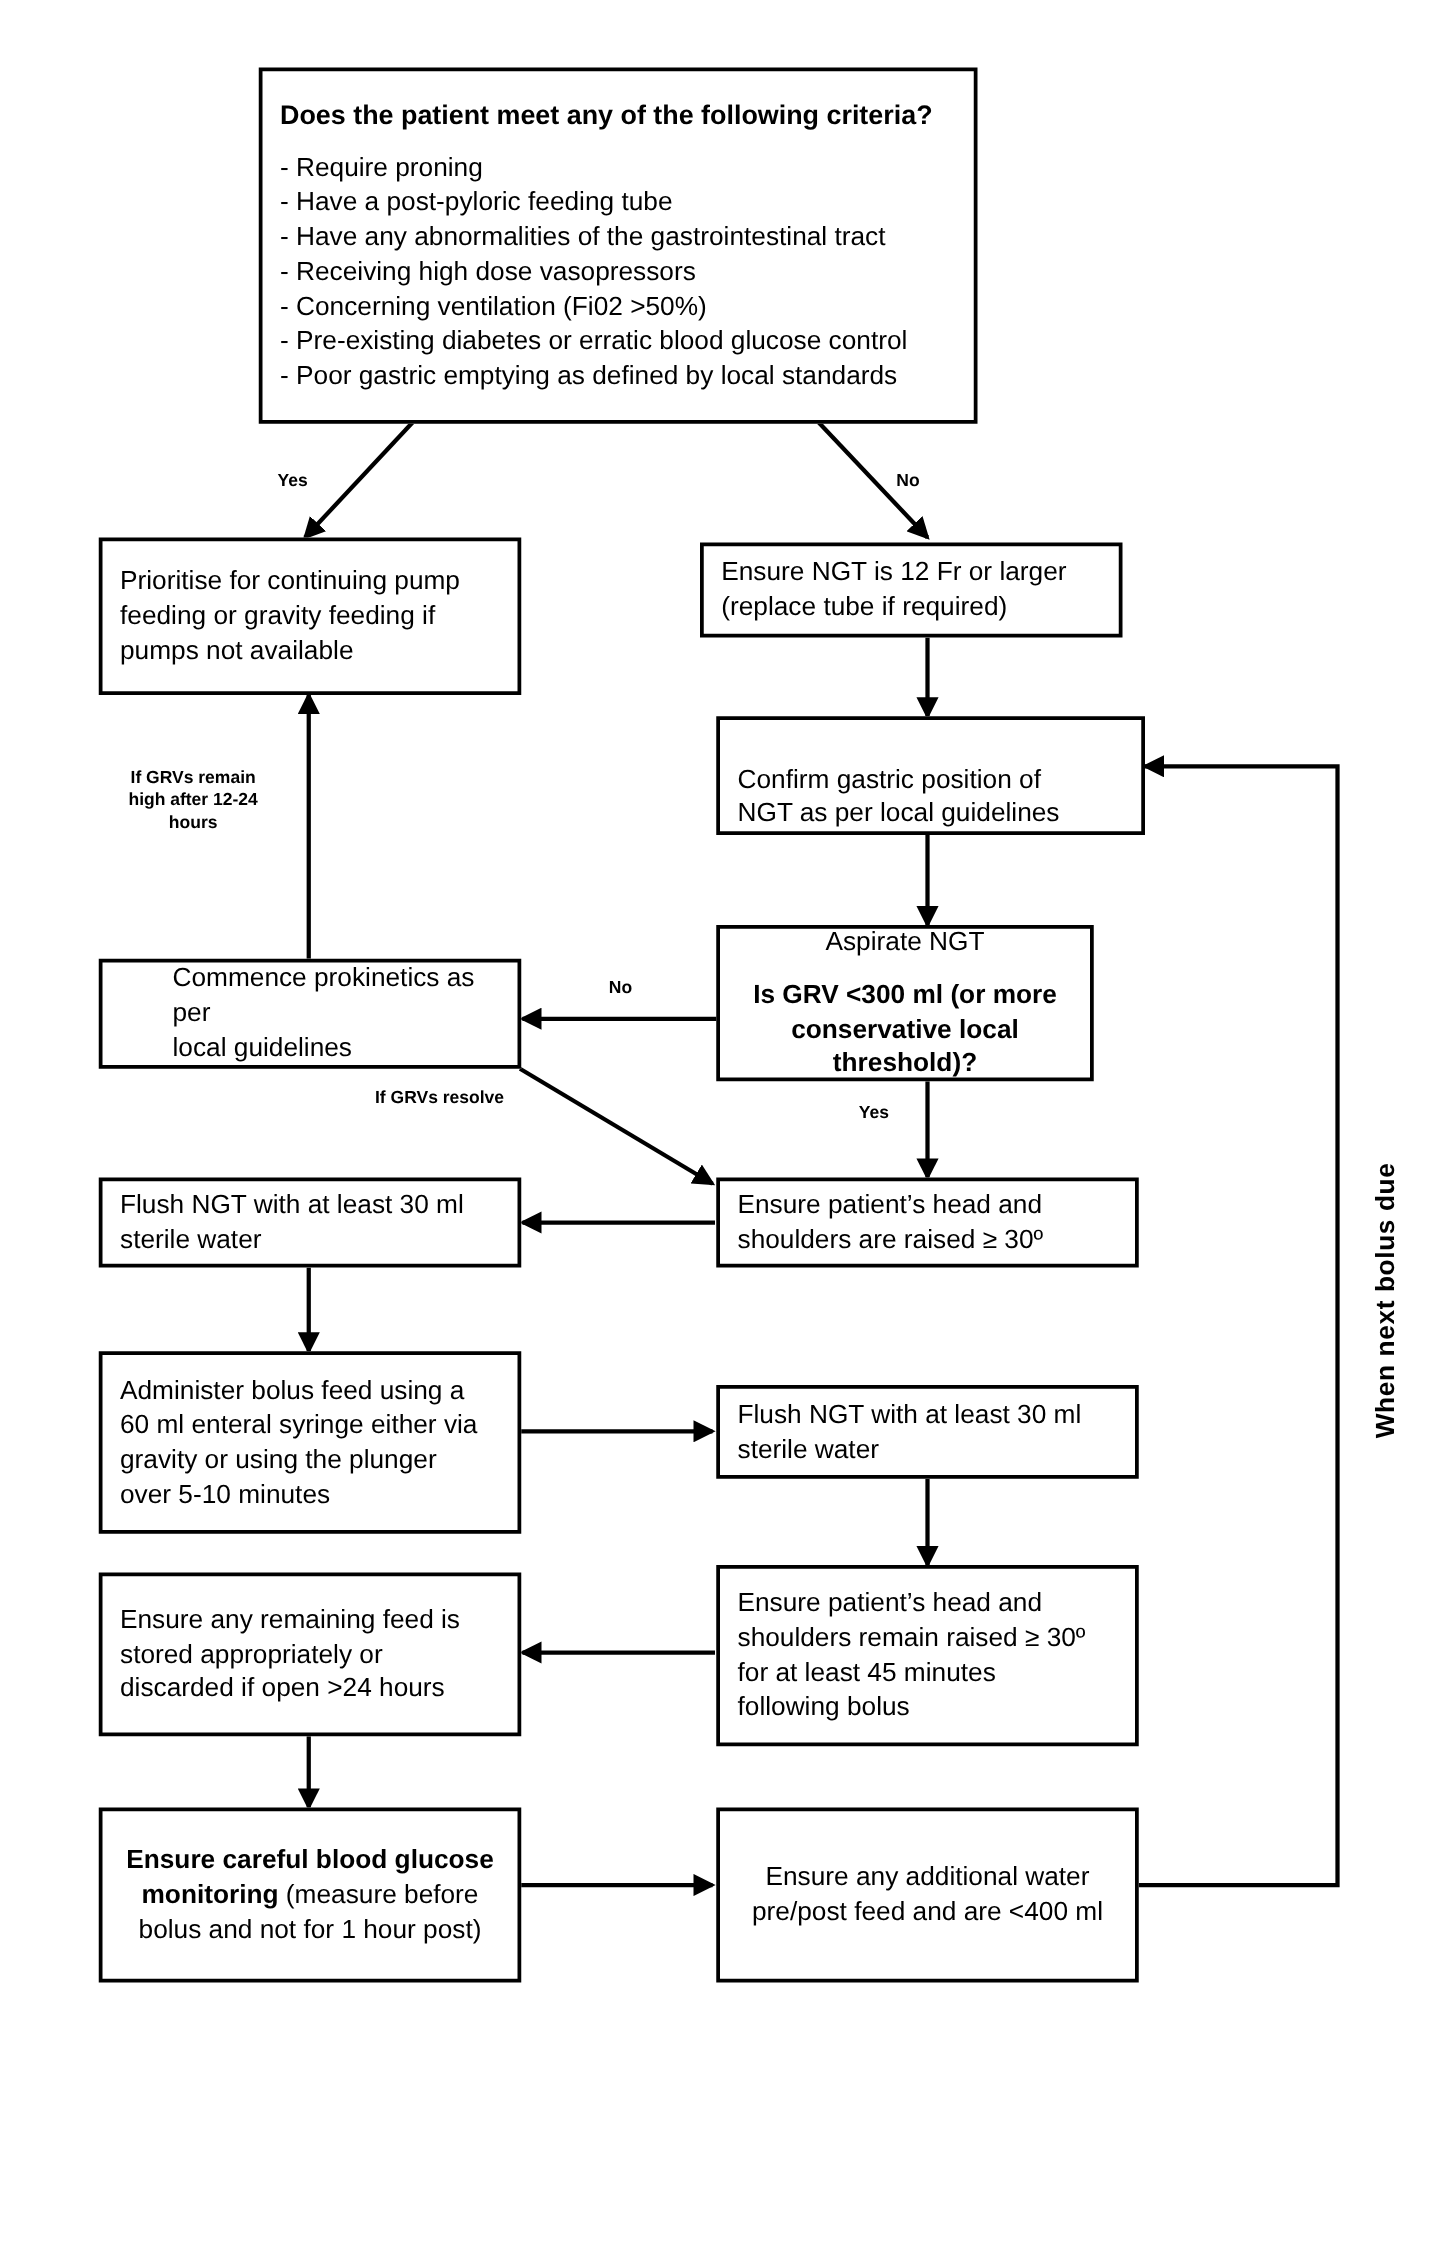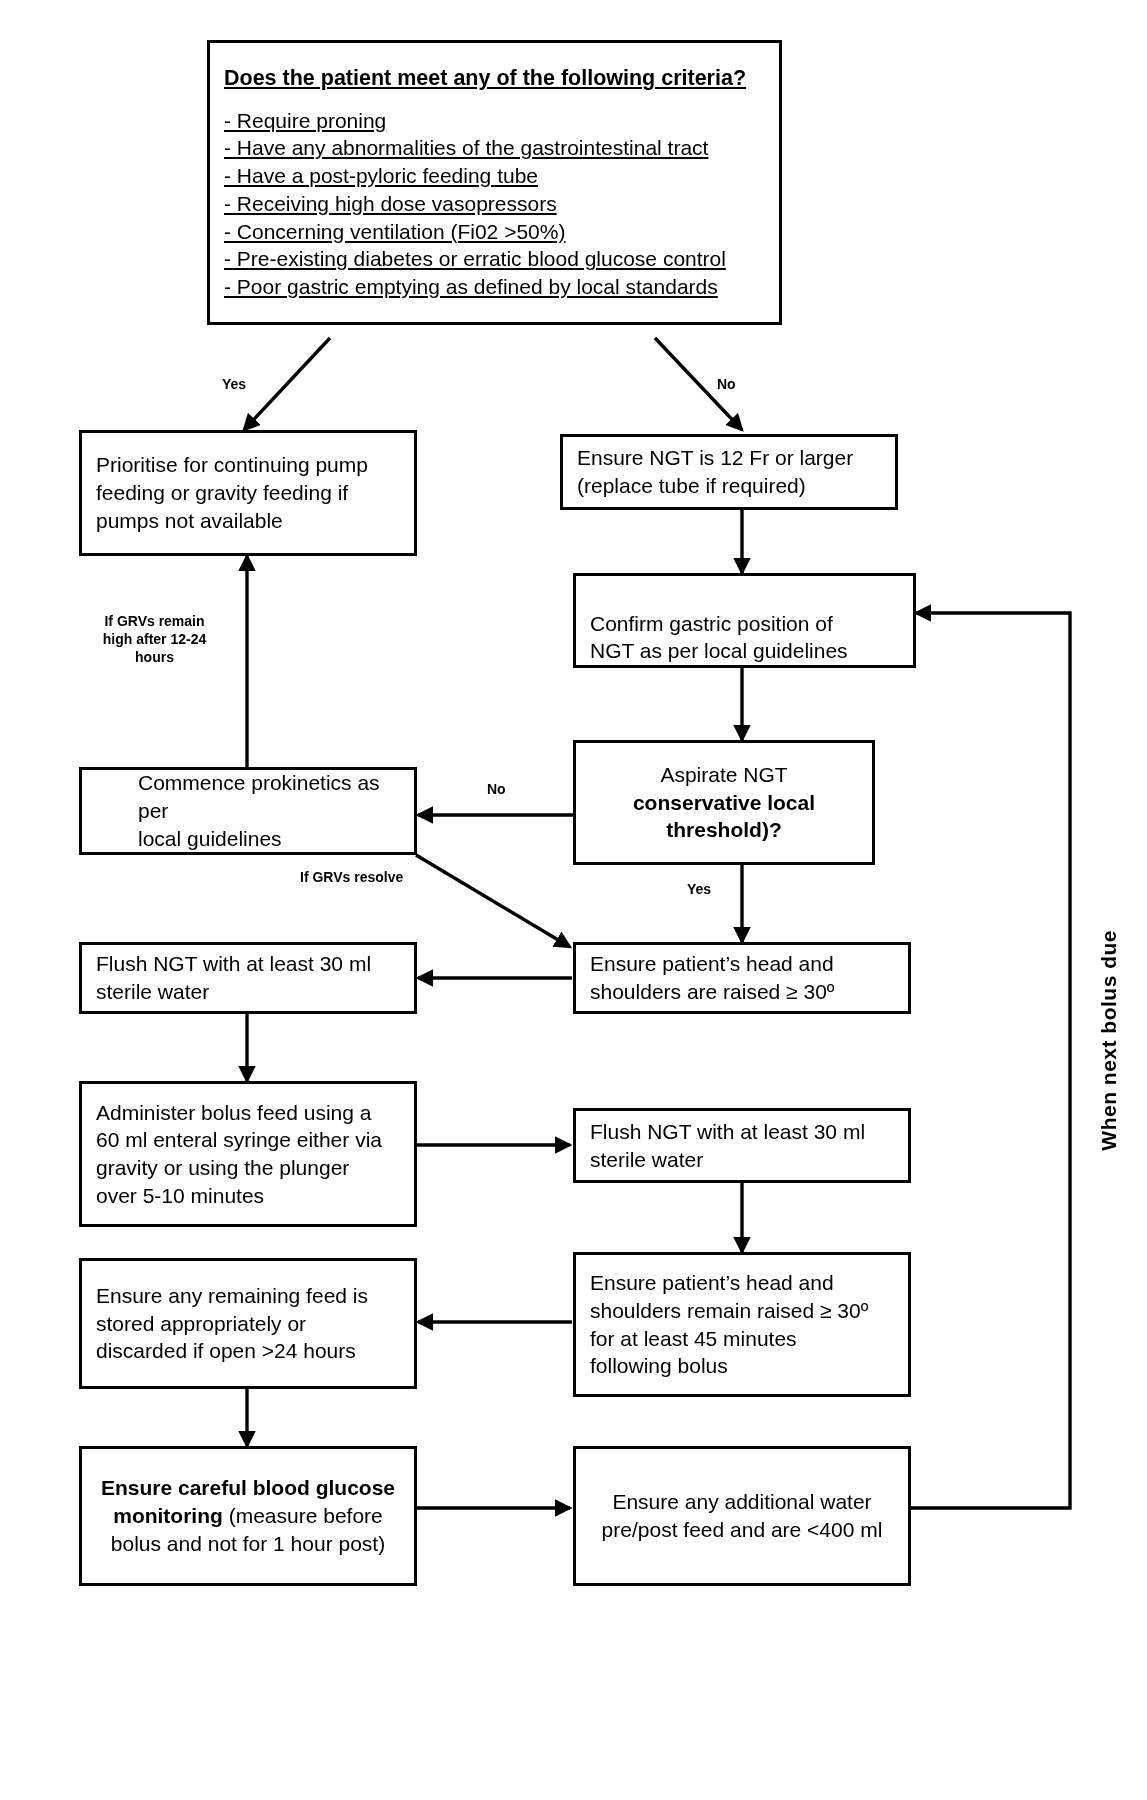--- a/index.html
+++ b/index.html
@@ -108,26 +108,26 @@
 
     <path d="M 572,1322 L 418,1322" stroke="#000" stroke-width="3.4" fill="none" marker-end="url(#arrow)"></path>
 
     <path d="M 247,1389 L 247,1446" stroke="#000" stroke-width="3.4" fill="none" marker-end="url(#arrow)"></path>
 
     <path d="M 416,1508 L 570,1508" stroke="#000" stroke-width="3.4" fill="none" marker-end="url(#arrow)"></path>
 
     <path d="M 911,1508 L 1070,1508 L 1070,613 L 916,613" stroke="#000" stroke-width="3.4" fill="none" marker-end="url(#arrow)"></path>
   </svg>
 
-  <div class="box left" style="left:207px; top:40px; width:575px; height:285px;text-decoration:underline;">
+  <div class="box left" style="left:207px; top:54px; width:575px; height:285px;">
     <div class="pad">
       <div class="title-line">Does the patient meet any of the following criteria?</div>
       <div class="crit">- Require proning</div>
+      <div class="crit">- Have a post-pyloric feeding tube</div>
       <div class="crit">- Have any abnormalities of the gastrointestinal tract</div>
-      <div class="crit">- Have a post-pyloric feeding tube</div>
       <div class="crit">- Receiving high dose vasopressors</div>
       <div class="crit">- Concerning ventilation (Fi02 &gt;50%)</div>
       <div class="crit">- Pre-existing diabetes or erratic blood glucose control</div>
       <div class="crit">- Poor gastric emptying as defined by local standards</div>
     </div>
   </div>
 
   <div class="label" style="left:222px; top:375px;">Yes</div>
   <div class="label" style="left:717px; top:375px;">No</div>
 
@@ -162,20 +162,21 @@
   <div class="box left" style="left:79px; top:767px; width:338px; height:88px;padding-left:42px;">
     <div class="pad">
       <div>Commence prokinetics as per</div>
       <div>local guidelines</div>
     </div>
   </div>
 
   <div class="box center" style="left:573px; top:740px; width:302px; height:125px;">
     <div class="pad" style="width:100%;">
       <div>Aspirate NGT</div>
+      <div class="b" style="margin-top:14px;">Is GRV &lt;300 ml (or more</div>
       <div class="b">conservative local threshold)?</div>
     </div>
   </div>
 
   <div class="label" style="left:487px; top:780px;">No</div>
   <div class="label" style="left:687px; top:880px;">Yes</div>
   <div class="label" style="left:300px; top:868px;">If GRVs resolve</div>
 
   <div class="box left" style="left:79px; top:942px; width:338px; height:72px;">
     <div class="pad">

